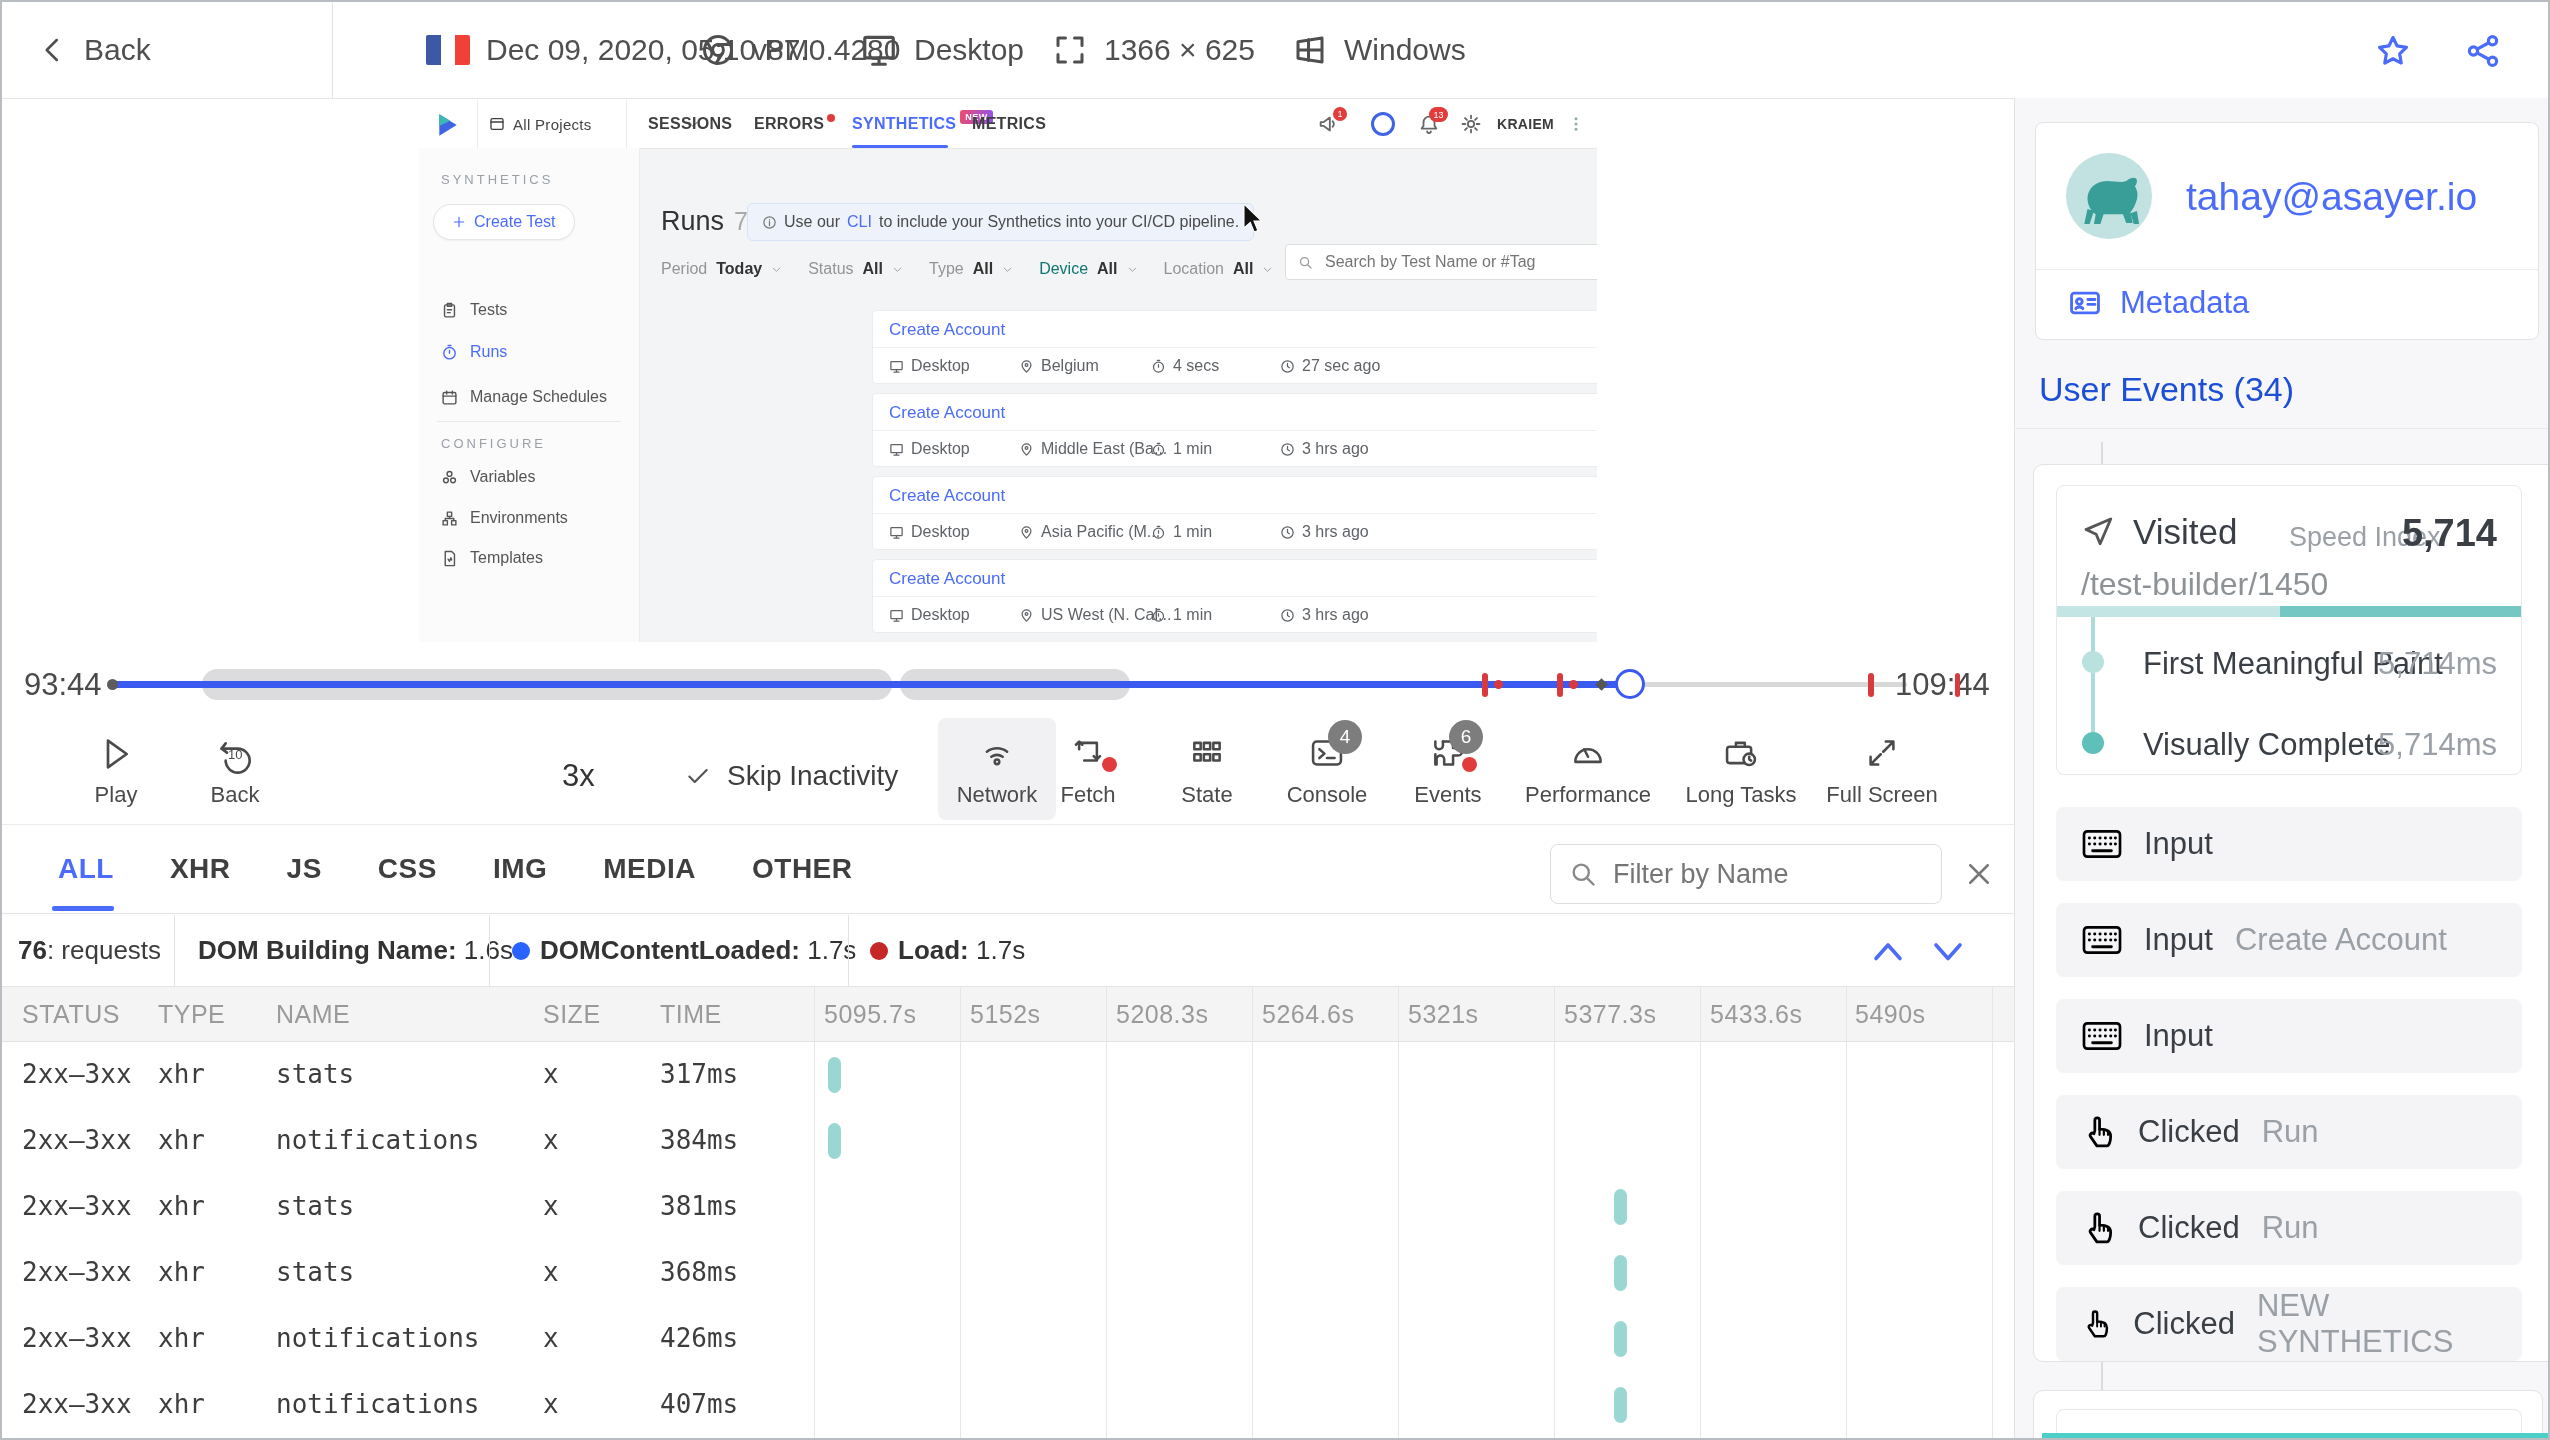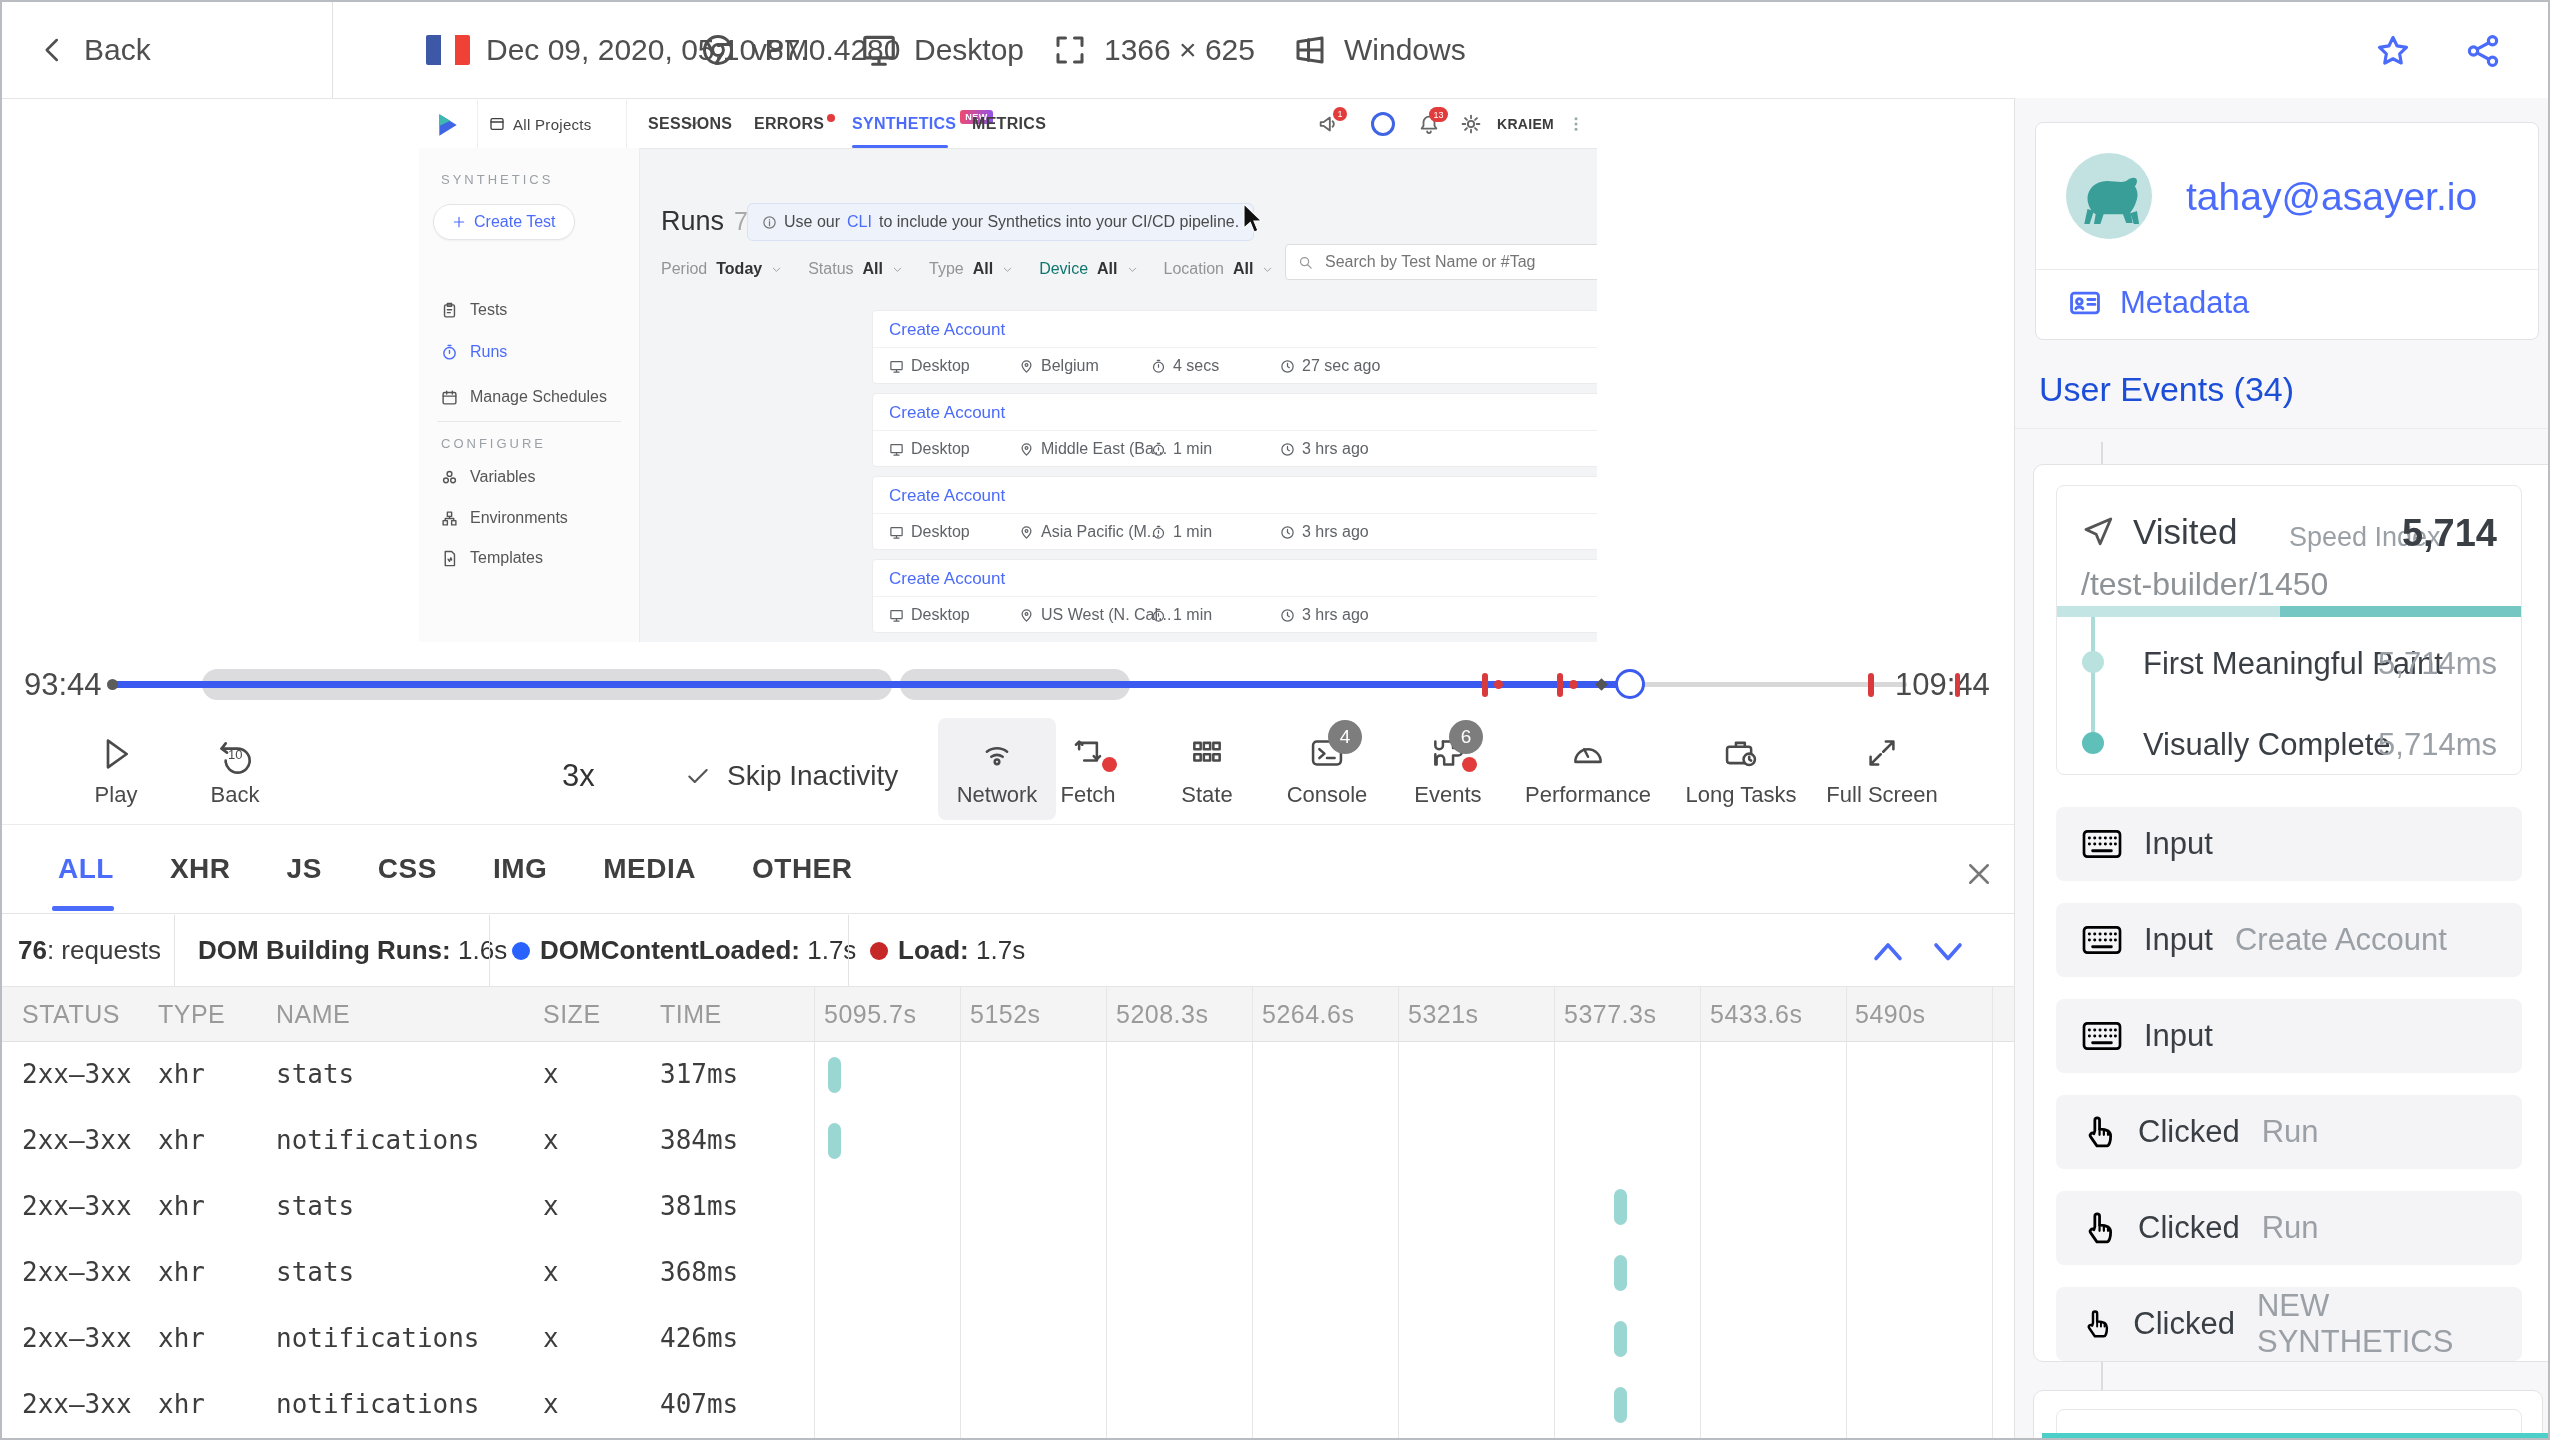--- a/index.html
+++ b/index.html
@@ -559,28 +559,35 @@
 
   <div class="a f" id="nettabs" style="gap:56px;padding-left:56px;">
     <span class="ntab" style="color:#4b6bfb;position:relative;"><span>ALL</span><span style="position:absolute;left:-6px;bottom:-26px;width:62px;height:5px;background:#4b6bfb;border-radius:2px;"></span></span>
     <span class="ntab">XHR</span>
     <span class="ntab">JS</span>
     <span class="ntab">CSS</span>
     <span class="ntab">IMG</span>
     <span class="ntab">MEDIA</span>
     <span class="ntab">OTHER</span>
   </div>
+  <div class="a f" style="left:1548px;top:842px;width:392px;height:60px;border:1px solid #ddd;border-radius:8px;padding:0 18px;gap:14px;box-sizing:border-box;background:#fff;">
+    <svg class="s" width="28" height="28" viewBox="0 0 24 24" style="color:#888;">
+        <circle cx="10.5" cy="10.5" r="6.5"></circle>
+        <path d="M15.5 15.5 21 21"></path>
+      </svg>
+    <input style="border: 0px; font-size: 27px; color: rgb(51, 51, 51); width: 300px; background: transparent;" placeholder="Filter by Name">
+  </div>
   <svg class="s a" style="left:1962px;top:857px;color:#777;" width="30" height="30" viewBox="0 0 24 24">
       <path d="M5 5l14 14M19 5 5 19"></path>
     </svg>
 
   <div class="a" id="statsrow">
     <span class="a" style="left:16px;top:20px;"><b>76</b><span style="color:#3d3d3d;">: requests</span></span>
     <div class="stat-div" style="left:172px;"></div>
-    <span class="a" style="left:196px;top:20px;"><b>DOM Building Runs:</b> <span>1.6s</span></span>
+    <span class="a" style="left:196px;top:20px;"><b>DOM Building Name:</b> <span>1.6s</span></span>
     <div class="stat-div" style="left:487px;"></div>
     <span class="a f" style="left:510px;top:20px;gap:10px;">
         <span style="width:18px;height:18px;border-radius:50%;background:#2962ff;"></span>
         <span><b>DOMContentLoaded:</b> <span>1.7s</span></span>
       </span>
     <div class="stat-div" style="left:846px;"></div>
     <span class="a f" style="left:868px;top:20px;gap:10px;">
         <span style="width:18px;height:18px;border-radius:50%;background:#c62828;"></span>
         <span><b>Load:</b> <span>1.7s</span></span>
       </span>

